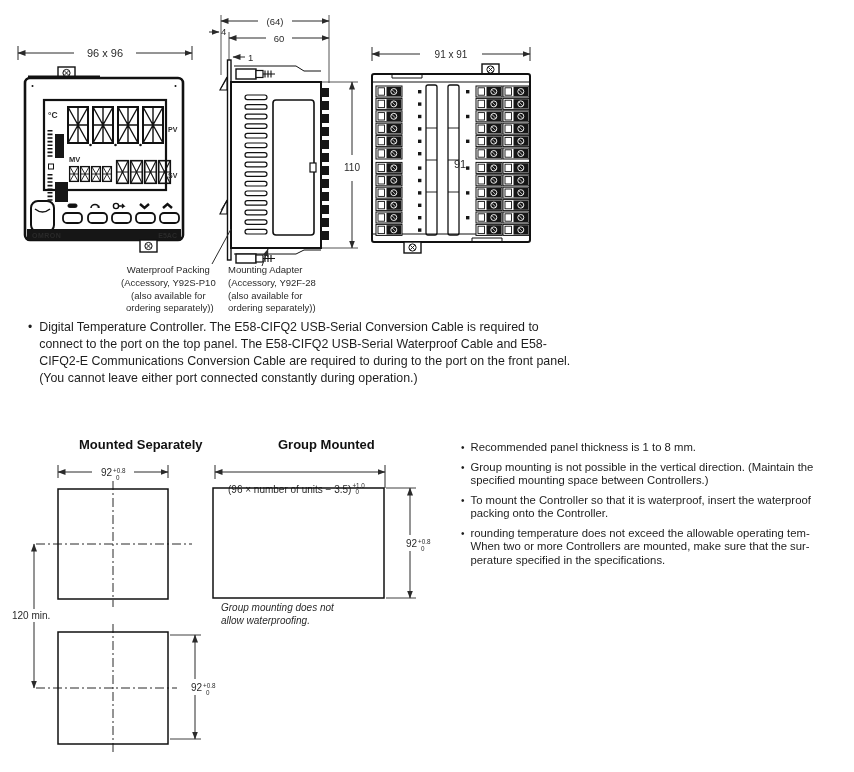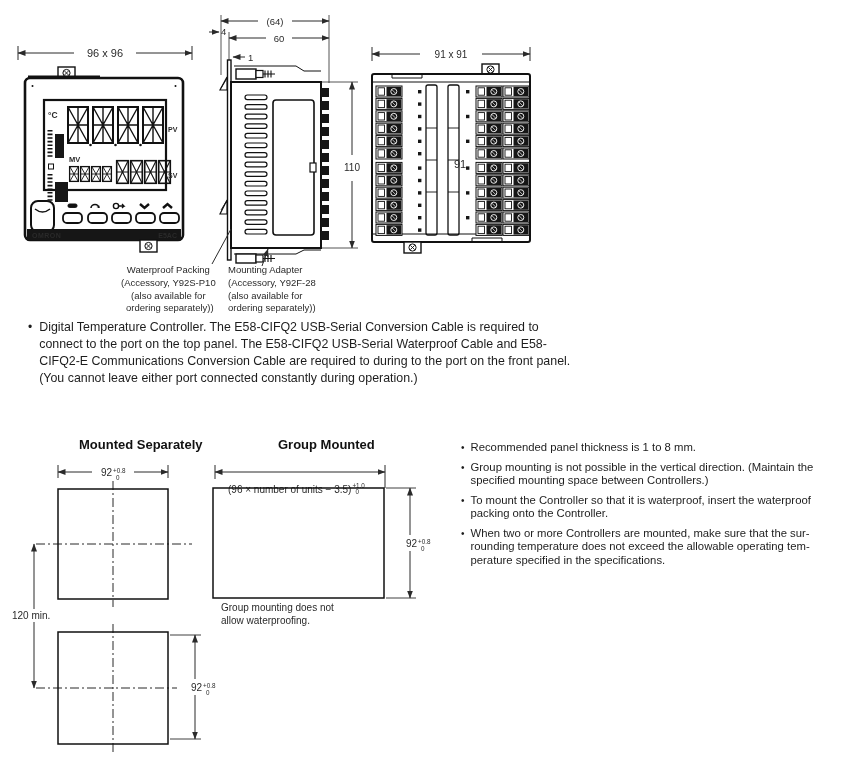--- a/index.html
+++ b/index.html
@@ -9,21 +9,21 @@
   svg text{font-family:"Liberation Sans","DejaVu Sans",sans-serif;fill:#2a2a2a;}
   .callout{font-size:9.5px;line-height:12.8px;color:#2a2a2a;white-space:nowrap;}
   .intro{display:flex;gap:7px;font-size:12.4px;line-height:17px;color:#1d1d1d;}
   .intro .b{font-size:12px;}
   .line{white-space:nowrap;}
   .h1{font-size:13px;font-weight:bold;color:#111;white-space:nowrap;margin-left:20px;}
   .sub{font-size:10px;color:#2a2a2a;white-space:nowrap;}
   .tol{display:inline-flex;flex-direction:column;font-size:6.3px;line-height:6.4px;
        vertical-align:middle;margin-left:1px;position:relative;top:-1px;}
   .tol .tm{padding-left:3px;}
-  .notecap{font-size:10px;line-height:13px;color:#2a2a2a;}
+  .notecap{font-size:10px;line-height:13px;color:#2a2a2a;font-style:italic;}
   .rnotes{width:392px;}
   .rn{display:flex;gap:6px;font-size:11.3px;line-height:13.5px;margin-bottom:6px;color:#1d1d1d;}
   .rn .b{font-size:10px;line-height:13.5px;}
 </style>
 </head>
 <body>
 
 <div class="page">
 
   <svg class="abs" style="left:12px;top:36px;" width="186" height="224" viewBox="0 0 186 224">
@@ -435,20 +435,20 @@
     <div class="rn">
       <span class="b">•</span>
       <div>
         <div class="line">To mount the Controller so that it is waterproof, insert the waterproof</div>
         <div class="line">packing onto the Controller.</div>
       </div>
     </div>
     <div class="rn">
       <span class="b">•</span>
       <div>
+        <div class="line">rounding temperature does not exceed the allowable operating tem-</div>
         <div class="line">When two or more Controllers are mounted, make sure that the sur-</div>
-        <div class="line">rounding temperature does not exceed the allowable operating tem-</div>
         <div class="line">perature specified in the specifications.</div>
       </div>
     </div>
   </div>
 
 </div>
 
 </body></html>

